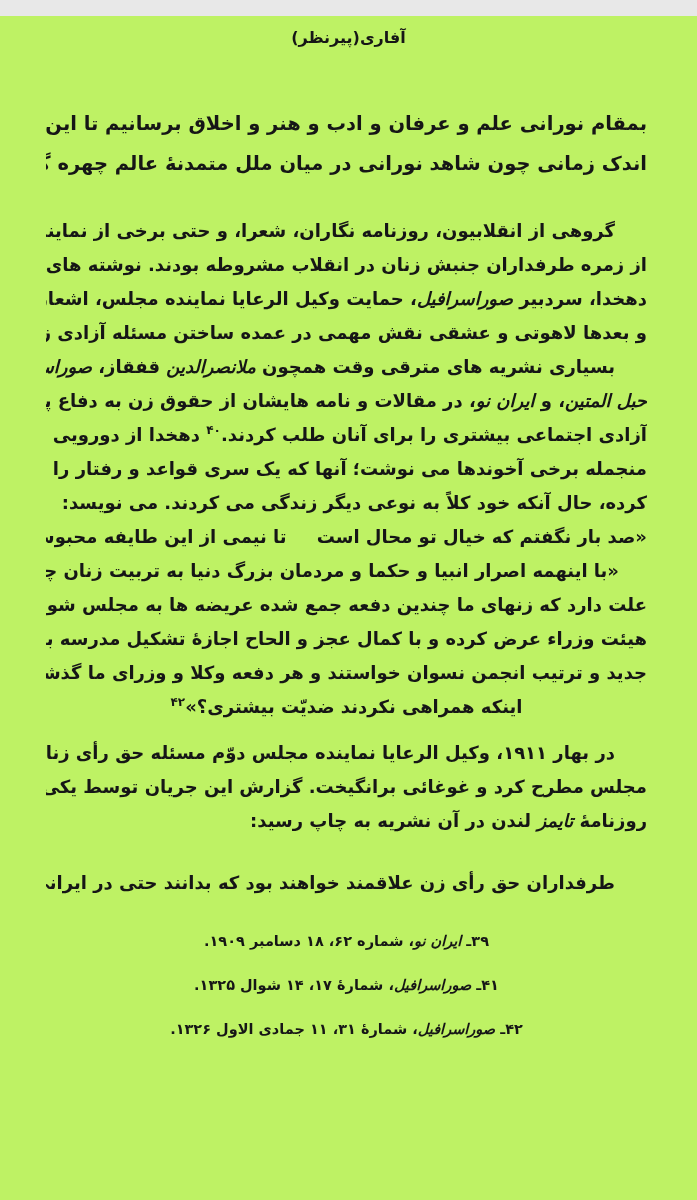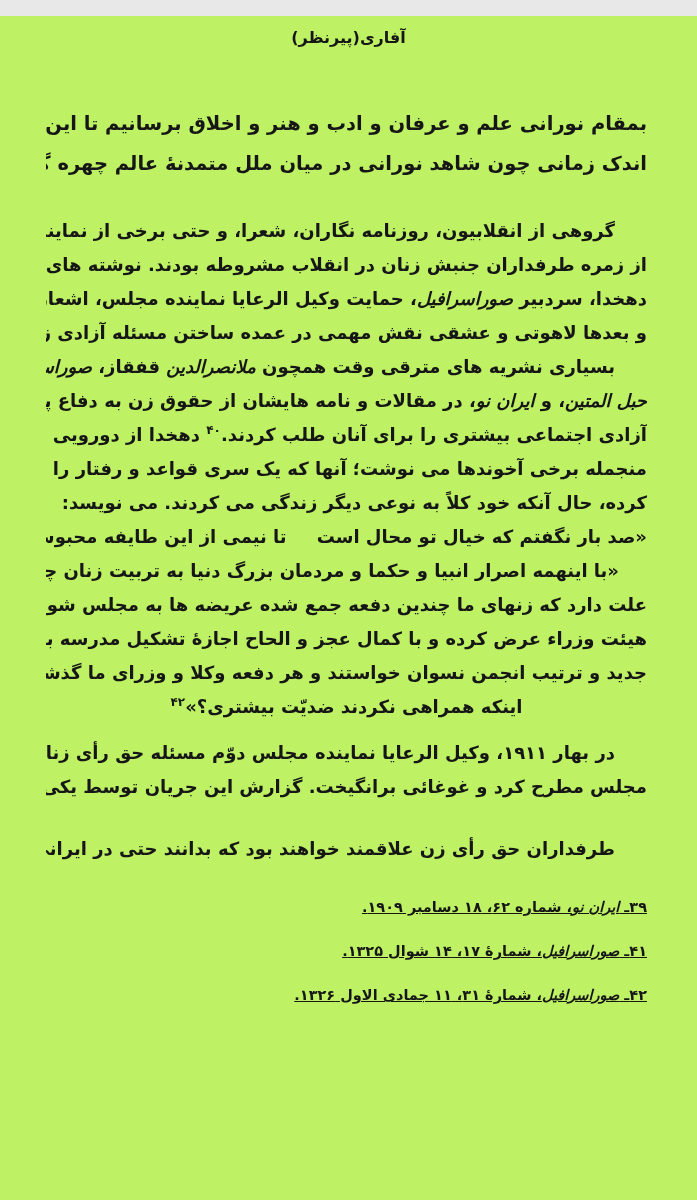--- a/index.html
+++ b/index.html
@@ -16,21 +16,21 @@
   .l-c{text-align:center;text-align-last:center;}
   .ind{text-indent:32px;}
   .v-q1{padding-right:28px;padding-left:42px;}
   .bk-lead-quote{margin-top:54px;margin-bottom:30px;}
   .bk-lead-quote .line{line-height:40px;font-size:19.5px;}
   .bk-verse-couplet .line{letter-spacing:.2px;}
   .bk-note-intro .line{padding-right:16px;}
   .bk-para-1911{margin-top:12px;}
   .bk-excerpt-times{margin-top:28px;}
   .footnotes{margin-top:30px;padding:0 50px 0 46px;}
-  .footnotes .line{line-height:22px;font-size:14.5px;margin-bottom:22px;text-align:right;text-decoration:underline;}
+  .footnotes .line{line-height:22px;font-size:14.5px;margin-bottom:22px;text-align:center;}
   .footer{text-align:center;font-size:16.5px;margin-top:4px;line-height:24px;}
   sup{font-size:12px;line-height:0;vertical-align:super;}
   .gap{display:inline-block;width:30px;}
   .it{font-style:italic;}
 </style>
 </head>
 <body>
 
 <div class="page">
   <div class="header">آفاری(پیرنظر)</div>
@@ -58,20 +58,21 @@
       <div class="block bk-quote-petition">
         <div class="line l-j v-q1"><span>«با اینهمه اصرار انبیا و حکما و مردمان بزرگ دنیا به تربیت زنان چه</span></div>
         <div class="line l-j"><span>علت دارد که زنهای ما چندین دفعه جمع شده عریضه ها به مجلس شوری و</span></div>
         <div class="line l-j"><span>هیئت وزراء عرض کرده و با کمال عجز و الحاح اجازهٔ تشکیل مدرسه بطور</span></div>
         <div class="line l-j"><span>جدید و ترتیب انجمن نسوان خواستند و هر دفعه وکلا و وزرای ما گذشته از</span></div>
         <div class="line l-c"><span>اینکه همراهی نکردند ضدیّت بیشتری؟»</span><sup>۴۲</sup></div>
       </div>
       <div class="block bk-para-1911">
         <div class="line l-j ind"><span>در بهار ۱۹۱۱، وکیل الرعایا نماینده مجلس دوّم مسئله حق رأی زنان را در</span></div>
         <div class="line l-j"><span>مجلس مطرح کرد و غوغائی برانگیخت. گزارش این جریان توسط یکی از خبرنگاران</span></div>
+        <div class="line l-r"><span>روزنامهٔ </span><span class="it">تایمز</span><span> لندن در آن نشریه به چاپ رسید:</span></div>
       </div>
       <div class="block bk-excerpt-times">
         <div class="line l-j ind"><span>طرفداران حق رأی زن علاقمند خواهند بود که بدانند حتی در ایرانی که</span></div>
       </div>
     </div>
   <div class="footnotes" id="footnotes">
       <div class="line l-r"><span>۳۹ـ </span><span class="it">ایران نو</span><span>، شماره ۶۲، ۱۸ دسامبر ۱۹۰۹.</span></div>
       <div class="line l-r"><span>۴۱ـ </span><span class="it">صوراسرافیل</span><span>، شمارهٔ ۱۷، ۱۴ شوال ۱۳۲۵.</span></div>
       <div class="line l-r"><span>۴۲ـ </span><span class="it">صوراسرافیل</span><span>، شمارهٔ ۳۱، ۱۱ جمادی الاول ۱۳۲۶.</span></div>
     </div>

